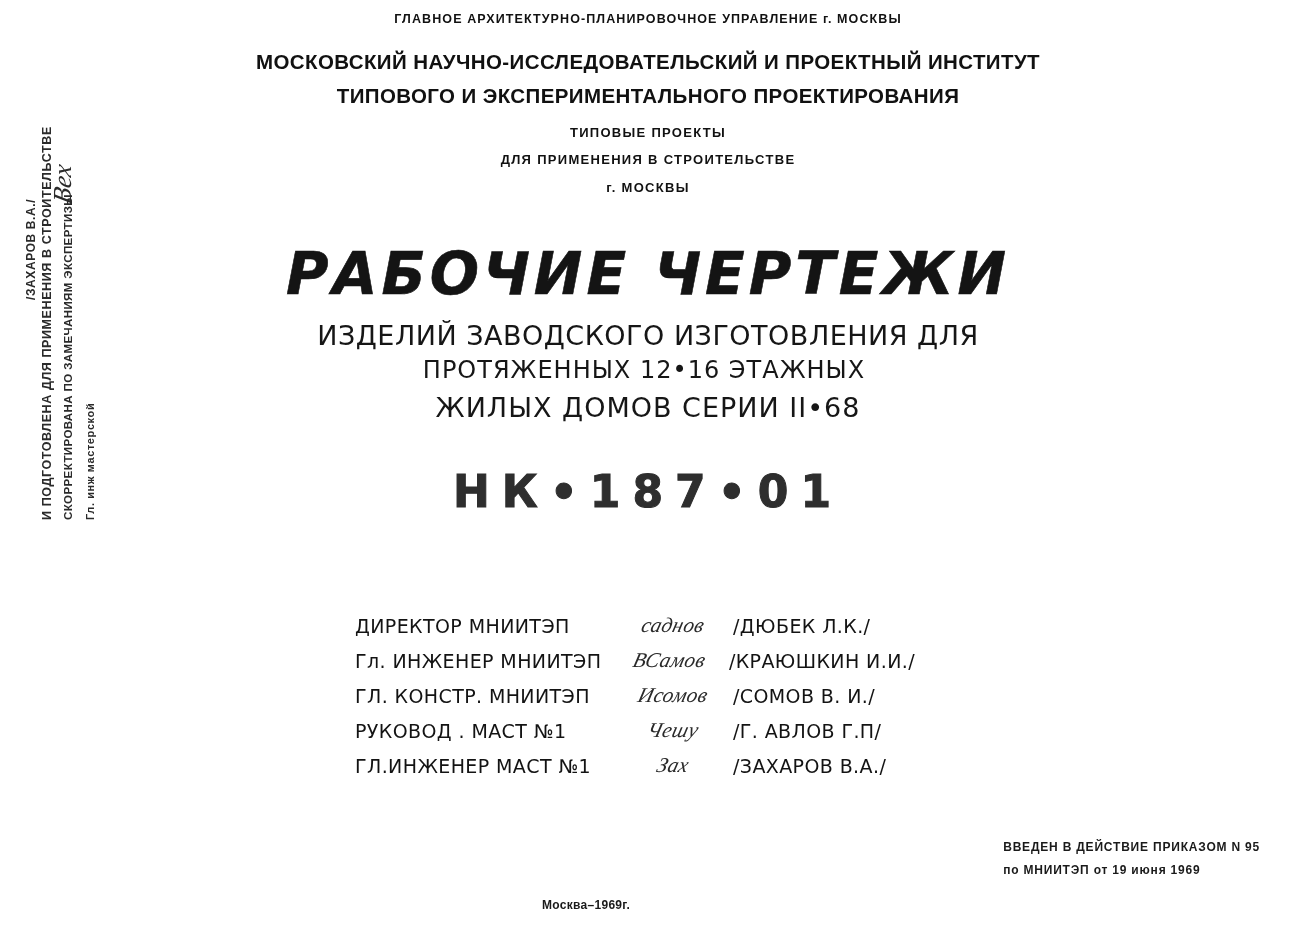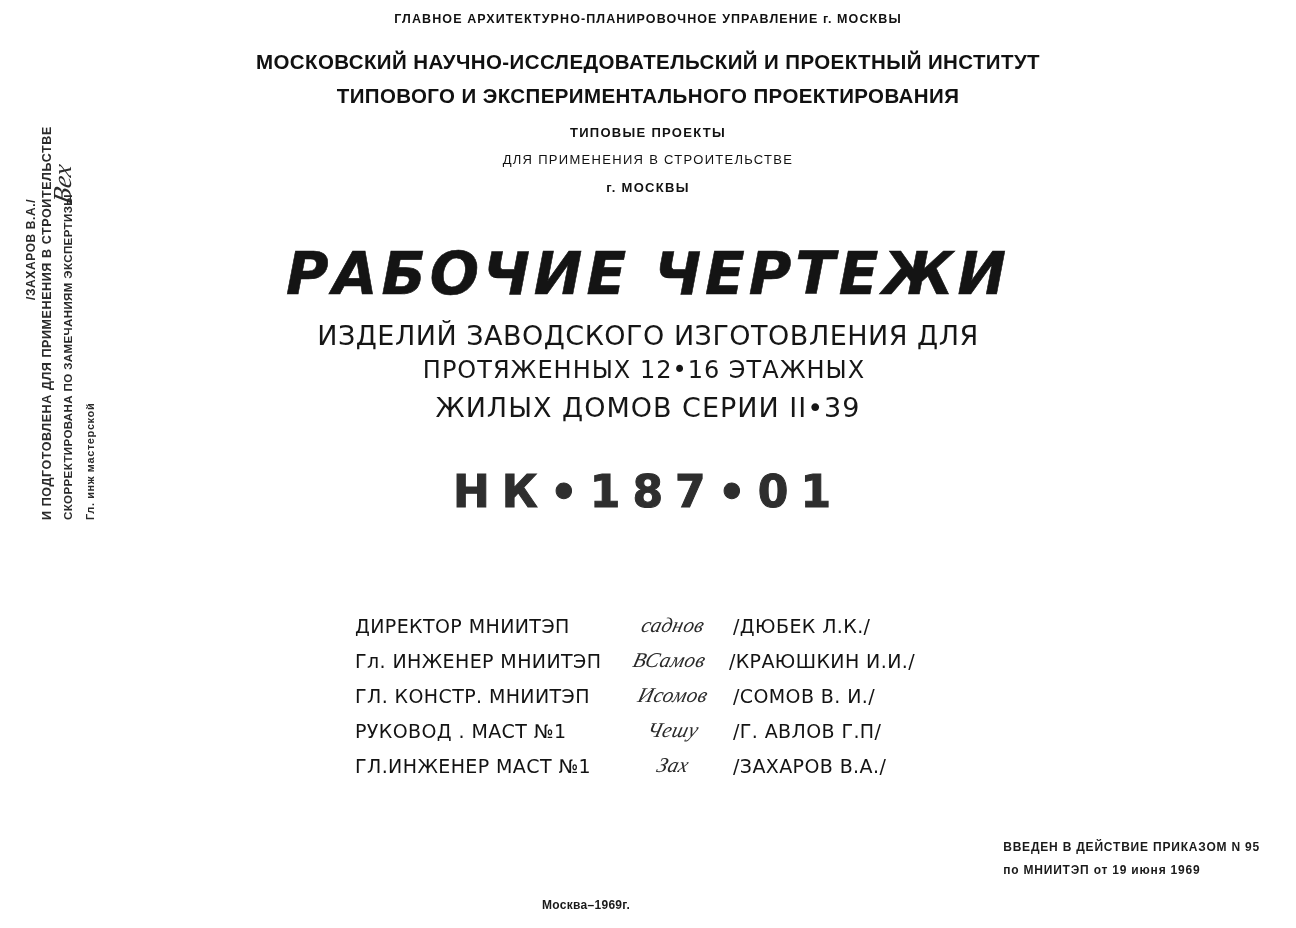--- a/index.html
+++ b/index.html
@@ -81,21 +81,21 @@
   }
   .hdr-line4 {
     top: 125px;
     font-size: 13px;
     font-weight: bold;
     letter-spacing: 1.3px;
   }
   .hdr-line5 {
     top: 152px;
     font-size: 13px;
-    font-weight: normal;
+    font-weight: bold;
     letter-spacing: 1.3px;
   }
   .hdr-line6 {
     top: 180px;
     font-size: 13px;
     font-weight: bold;
     letter-spacing: 1.3px;
   }
 
   
@@ -234,21 +234,21 @@
   <div class="hdr hdr-line1">ГЛАВНОЕ АРХИТЕКТУРНО-ПЛАНИРОВОЧНОЕ УПРАВЛЕНИЕ г. МОСКВЫ</div>
   <div class="hdr hdr-line2">МОСКОВСКИЙ НАУЧНО-ИССЛЕДОВАТЕЛЬСКИЙ И ПРОЕКТНЫЙ ИНСТИТУТ</div>
   <div class="hdr hdr-line3">ТИПОВОГО И ЭКСПЕРИМЕНТАЛЬНОГО ПРОЕКТИРОВАНИЯ</div>
   <div class="hdr hdr-line4">ТИПОВЫЕ ПРОЕКТЫ</div>
   <div class="hdr hdr-line5">ДЛЯ ПРИМЕНЕНИЯ В СТРОИТЕЛЬСТВЕ</div>
   <div class="hdr hdr-line6">г. МОСКВЫ</div>
 
   <div class="title-main">РАБОЧИЕ ЧЕРТЕЖИ</div>
   <div class="sub1">ИЗДЕЛИЙ ЗАВОДСКОГО ИЗГОТОВЛЕНИЯ ДЛЯ</div>
   <div class="sub2">ПРОТЯЖЕННЫХ 12•16 ЭТАЖНЫХ</div>
-  <div class="sub3">ЖИЛЫХ ДОМОВ  СЕРИИ II•39</div>
+  <div class="sub3">ЖИЛЫХ ДОМОВ  СЕРИИ II•68</div>
   <div class="code">НК•187•01</div>
 
   <div class="signatures">
     <div class="sig-row">
       <div class="sig-role">ДИРЕКТОР  МНИИТЭП</div>
       <div class="sig-scribble">саднов</div>
       <div class="sig-name">/ДЮБЕК Л.К./</div>
     </div>
     <div class="sig-row">
       <div class="sig-role">Гл. ИНЖЕНЕР МНИИТЭП</div>

